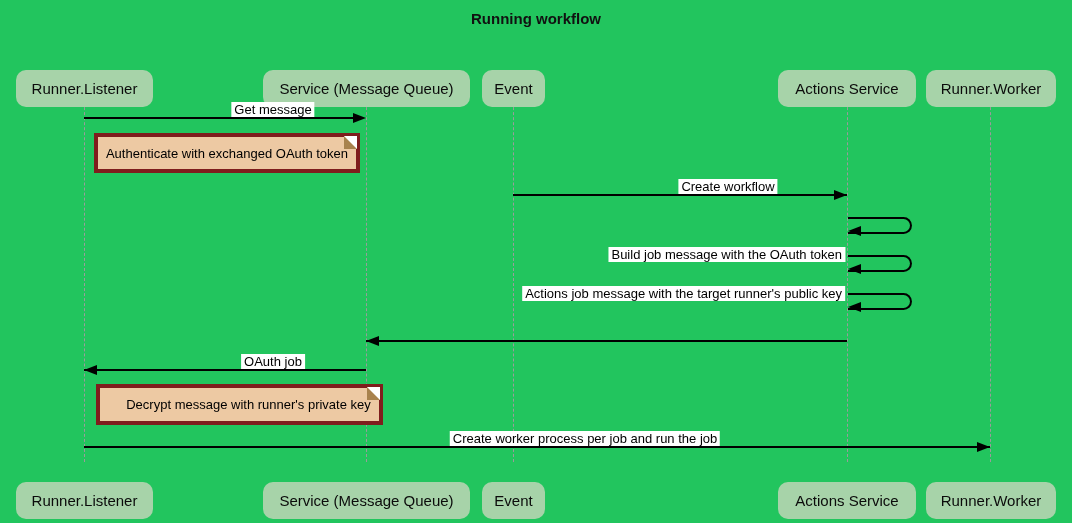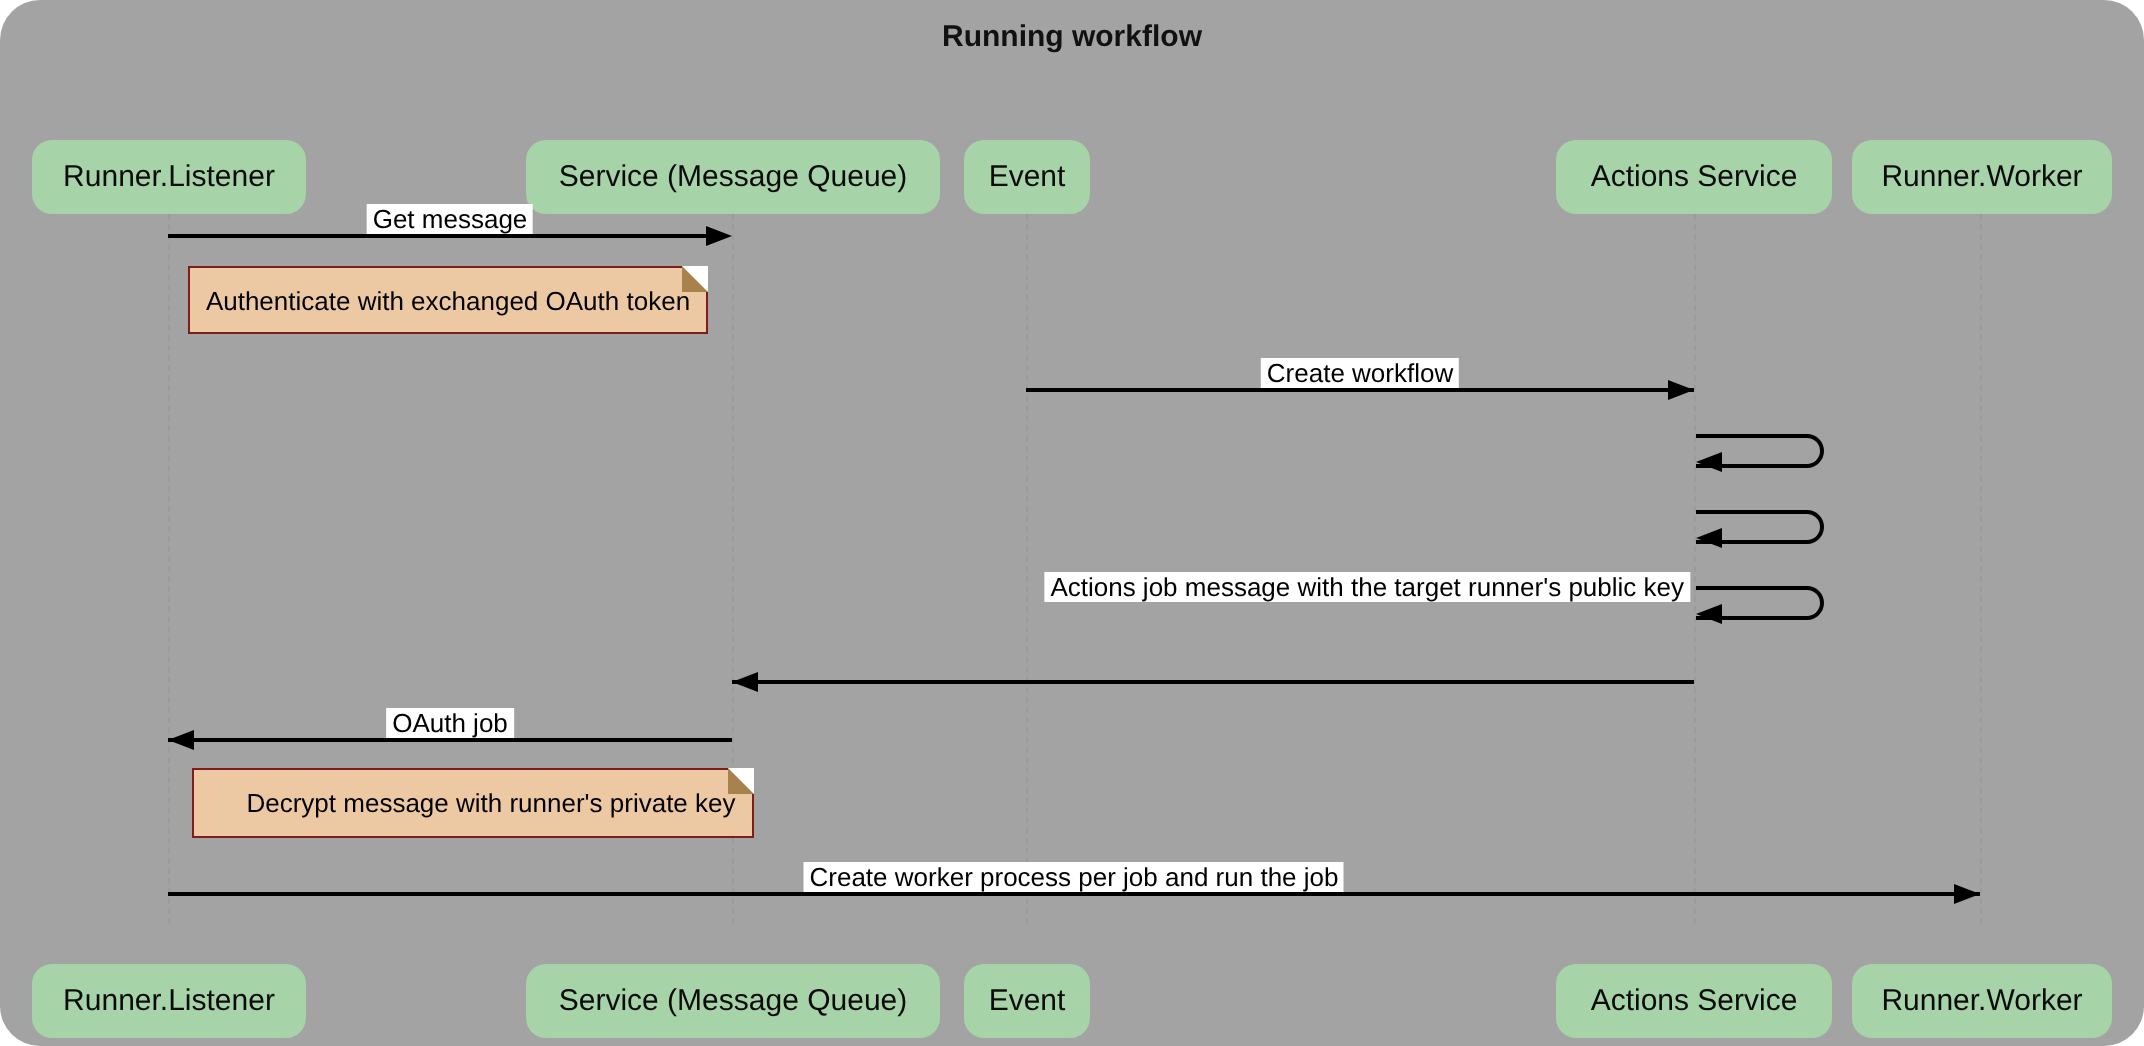--- a/index.html
+++ b/index.html
@@ -1,58 +1,57 @@
 <!DOCTYPE html>
 <html><head>
 <meta charset="utf-8">
 <style>
   html,body{margin:0;padding:0;background:#ffffff;}
   #diagram{
-    position:relative;width:1072px;height:523px;background:#a3a3a3;
+    position:relative;width:1072px;height:523px;background:#22c55e;
     font-family:"Liberation Sans","DejaVu Sans",sans-serif;color:#111;
     overflow:hidden;
-    border-radius:20px;
   }
   .title{
     position:absolute;left:0;top:10px;width:1072px;text-align:center;
     font-size:15px;font-weight:bold;color:#111;
   }
   .actor{
     position:absolute;height:37px;background:#a7d3a9;border-radius:10px;
     display:flex;align-items:center;justify-content:center;
     font-size:15px;color:#0b0b0b;white-space:nowrap;margin-top:20px;
   }
   .lifeline{
     position:absolute;top:87px;height:375px;width:0;
     border-left:1px dashed #9b9b9b;
   }
   .msg-label{
     position:absolute;font-size:13px;color:#000;white-space:nowrap;
     background:#ffffff;padding:0 3px;
   }
-  .center{transform:translateX(-50%);}
+  .center{transform:translateX(-50%);margin-left:48px;}
   .rightalign{transform:translateX(-100%);}
   .line{position:absolute;height:2px;background:#000;}
   .arrow-r{
     position:absolute;width:0;height:0;
     border-top:5px solid transparent;border-bottom:5px solid transparent;
     border-left:13px solid #000;
   }
   .arrow-l{
     position:absolute;width:0;height:0;
     border-top:5px solid transparent;border-bottom:5px solid transparent;
     border-right:13px solid #000;
   }
   .loop{
     position:absolute;width:62px;height:13px;
     border:2px solid #000;border-left:none;
     border-radius:0 10px 10px 0;background:transparent;
   }
   .note{
-    position:absolute;background:#edc9a3;border:1px solid #7f1d1d;
+    position:absolute;background:#edc9a3;border:4px solid #7f1d1d;
     display:flex;align-items:center;justify-content:center;
     font-size:13px;color:#000;white-space:nowrap;
   }
   .note::before{
     content:"";position:absolute;top:-1px;right:-1px;width:0;height:0;
     border-style:solid;border-width:0 13px 13px 0;
     border-color:#ffffff #ffffff #a8824d #a8824d;
   }
 </style>
 </head>
@@ -80,20 +79,21 @@
 
   <div class="note" style="left:94px;top:133px;width:258px;height:32px;">Authenticate with exchanged OAuth token</div>
 
   <div class="msg-label center" style="left:680px;top:179px;">Create workflow</div>
   <div class="line" style="left:513px;top:194px;width:334px;"></div>
   <div class="arrow-r" style="left:834px;top:190px;"></div>
 
   <div class="loop" style="left:848px;top:217px;"></div>
   <div class="arrow-l" style="left:848px;top:226px;"></div>
 
+  <div class="msg-label rightalign" style="left:845px;top:247px;">Build job message with the OAuth token</div>
   <div class="loop" style="left:848px;top:255px;"></div>
   <div class="arrow-l" style="left:848px;top:264px;"></div>
 
   <div class="msg-label rightalign" style="left:845px;top:286px;">Actions job message with the target runner's public key</div>
   <div class="loop" style="left:848px;top:293px;"></div>
   <div class="arrow-l" style="left:848px;top:302px;"></div>
 
   <div class="line" style="left:366px;top:340px;width:481px;"></div>
   <div class="arrow-l" style="left:366px;top:336px;"></div>
 

